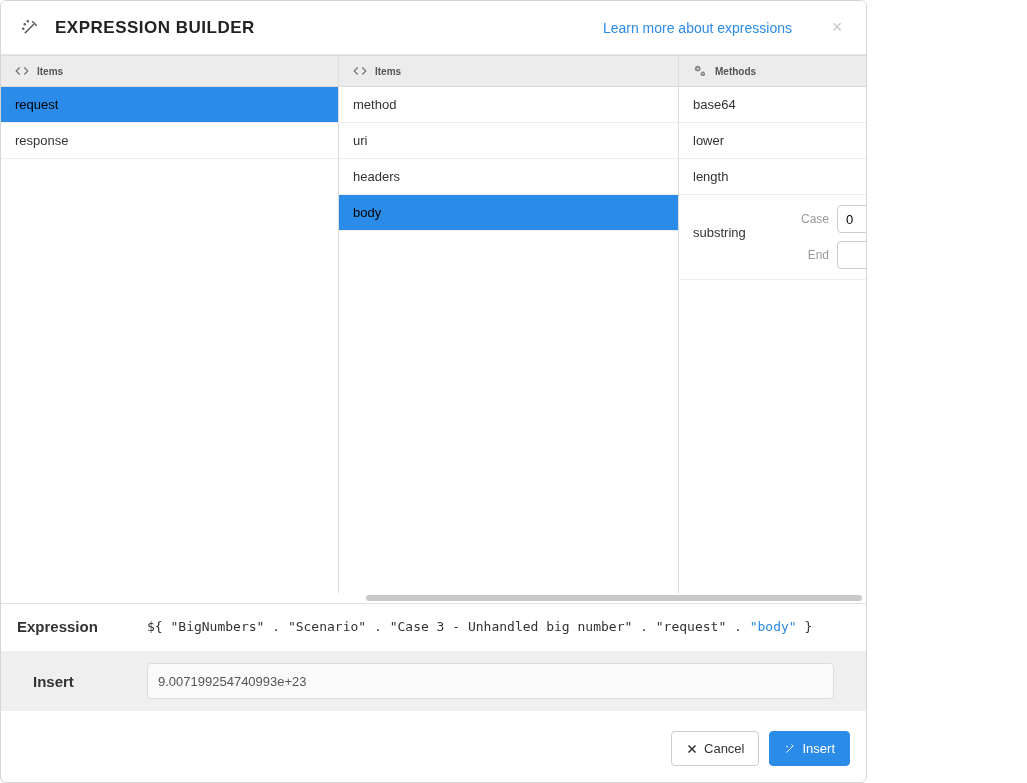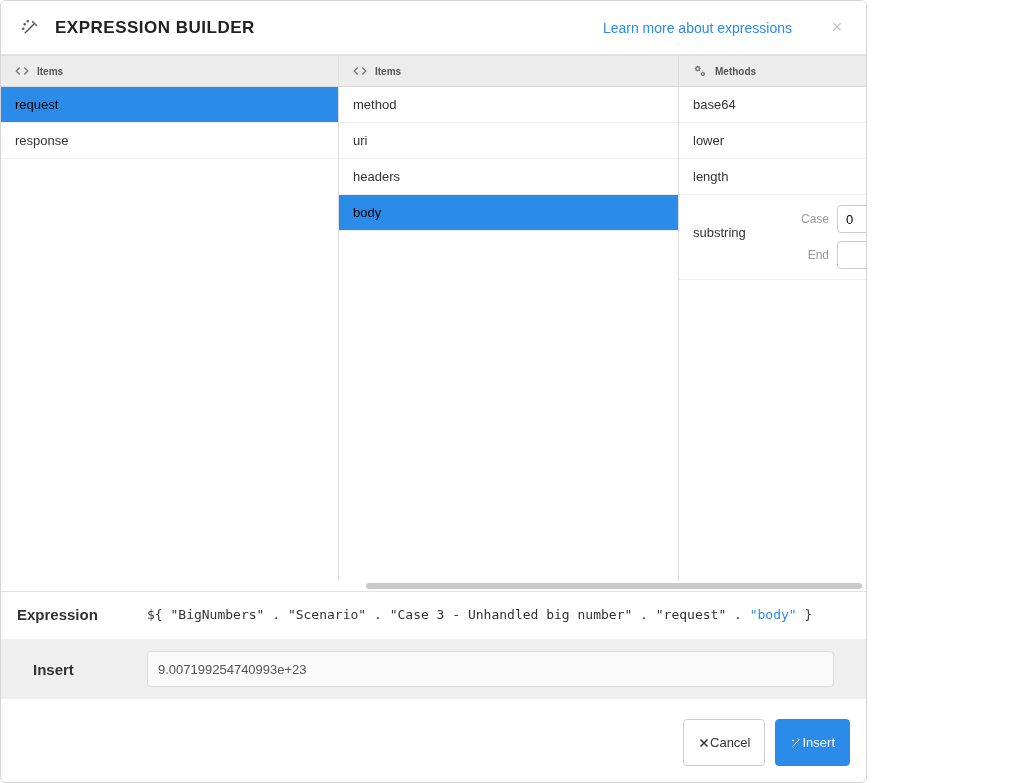--- a/index.html
+++ b/index.html
@@ -188,22 +188,23 @@
   }
   .footer-buttons {
     display:flex;
     justify-content:flex-end;
     gap:10px;
     padding-top: 4px;
   }
   .btn {
     display:flex;
     align-items:center;
+    gap:6px;
     border-radius:4px;
-    padding:15px 14px;
+    padding:9px 14px;
     font-size:13px;
     cursor:pointer;
     border:1px solid transparent;
   }
   .btn-default {
     background:#fff;
     border-color:#ccc;
     color:#333;
   }
   .btn-primary {

